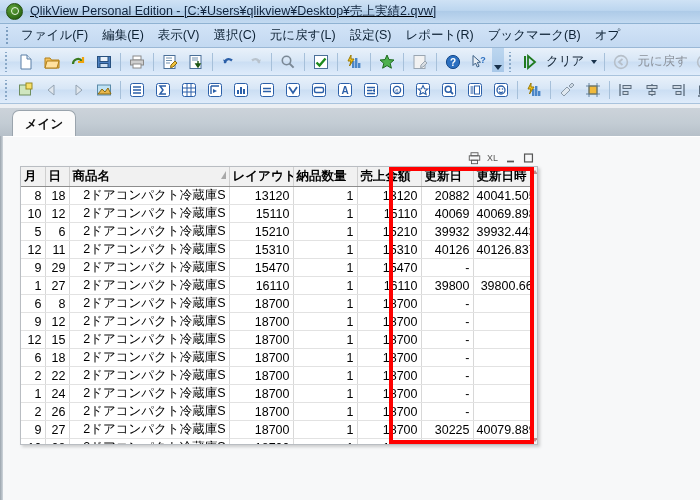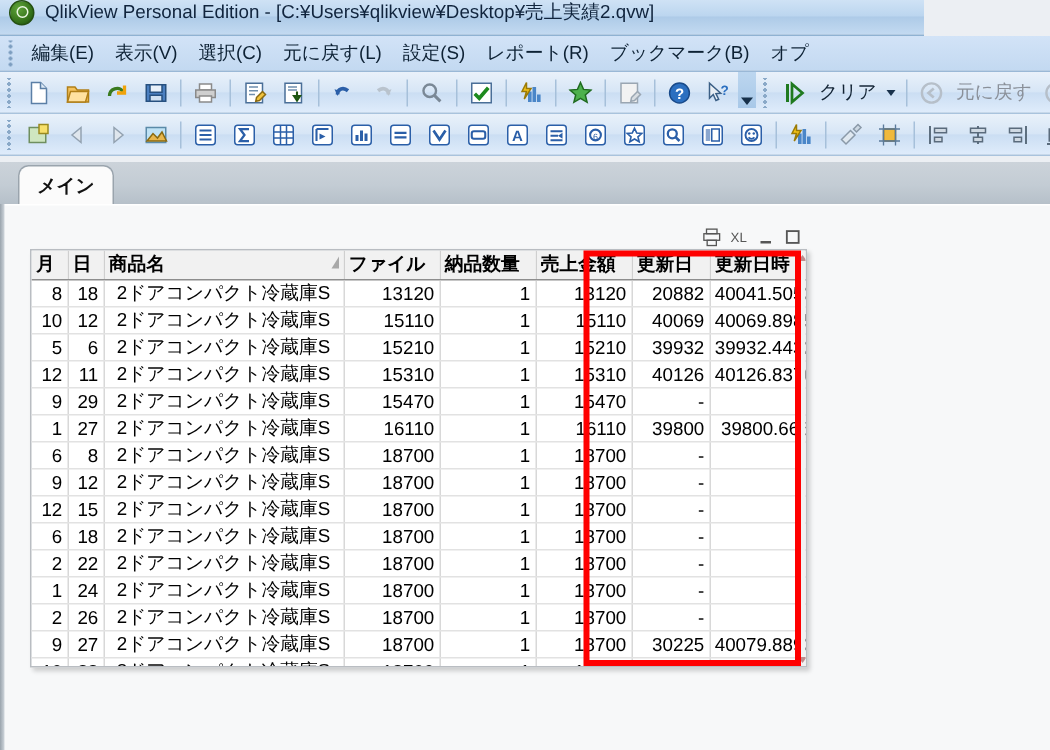--- a/index.html
+++ b/index.html
@@ -7,25 +7,25 @@
     width:700px;height:500px;overflow:hidden;
     font-family:"Liberation Sans","DejaVu Sans",sans-serif;
     font-size:12px;
     background:#f0f0f0;
     -webkit-font-smoothing:none;
   }
   .app{position:relative;width:700px;height:500px;overflow:hidden;background:#eceff3;}
 
   
   .titlebar{
-    height:24px;width:616px;
+    height:24px;width:700px;
     background:linear-gradient(to bottom,#cfe2f5 0%,#bcd6ef 45%,#aecbe8 50%,#c3daf1 100%);
     border-bottom:1px solid #8fb2d2;
-    display:flex;align-items:flex-start;
-    box-sizing:border-box;padding-left:6px;
+    display:flex;align-items:center;
+    box-sizing:border-box;padding-left:6px;text-decoration:underline;
   }
   .tb-icon{
     width:15px;height:15px;border-radius:50%;
     background:radial-gradient(circle at 35% 30%,#5fa33a 0%,#2f6b16 70%,#17400b 100%);
     border:1px solid #244f12;
     margin-right:7px;flex:none;position:relative;
   }
   .tb-icon:after{
     content:"";position:absolute;left:4px;top:3px;width:6px;height:6px;
     border:1.5px solid #eaf7e2;border-radius:50%;
@@ -147,21 +147,21 @@
   }
   table.grid td{
     border-right:1px solid #d8d8d8;
     border-bottom:1px solid #e2e2e2;
     font-size:12.5px;color:#000;
     padding:0 3px;height:16.5px;box-sizing:border-box;
     white-space:nowrap;overflow:hidden;
     background:#fff;
   }
   td.num{text-align:right;}
-  td.txt{text-align:center;}
+  td.txt{text-align:right;}
   .sortmark{
     position:absolute;right:3px;top:4px;
     width:0;height:0;
     border-left:5px solid transparent;border-right:0 solid transparent;
     border-bottom:8px solid #9b9b9b;
     opacity:.85;
   }
   .vscroll{
     position:absolute;right:0;top:0;width:7px;height:277px;
     background:#f2f2f2;border-left:1px solid #d3d3d3;box-sizing:border-box;
@@ -193,20 +193,21 @@
 
 <div class="app">
 
   <div class="titlebar">
     <div class="tb-icon"></div>
     <div class="tb-title">QlikView Personal Edition - [C:¥Users¥qlikview¥Desktop¥売上実績2.qvw]</div>
   </div>
 
   <div class="menubar">
     <div class="grip"></div>
+    <div class="menu-item">ファイル(F)</div>
     <div class="menu-item">編集(E)</div>
     <div class="menu-item">表示(V)</div>
     <div class="menu-item">選択(C)</div>
     <div class="menu-item">元に戻す(L)</div>
     <div class="menu-item">設定(S)</div>
     <div class="menu-item">レポート(R)</div>
     <div class="menu-item">ブックマーク(B)</div>
     <div class="menu-item">オプ</div>
   </div>
 
@@ -575,21 +576,21 @@
             <col style="width:105px">
         </colgroup>
         <thead>
           <tr>
             <th>月</th>
             <th>日</th>
             <th>
               <span>商品名</span>
               <span class="sortmark"></span>
             </th>
-            <th>ファイル</th>
+            <th>レイアウト</th>
             <th>納品数量</th>
             <th>売上金額</th>
             <th>更新日</th>
             <th>更新日時</th>
           </tr>
         </thead>
         <tbody id="tbody">
             <tr>
               <td class="num">8</td>
               <td class="num">18</td>

